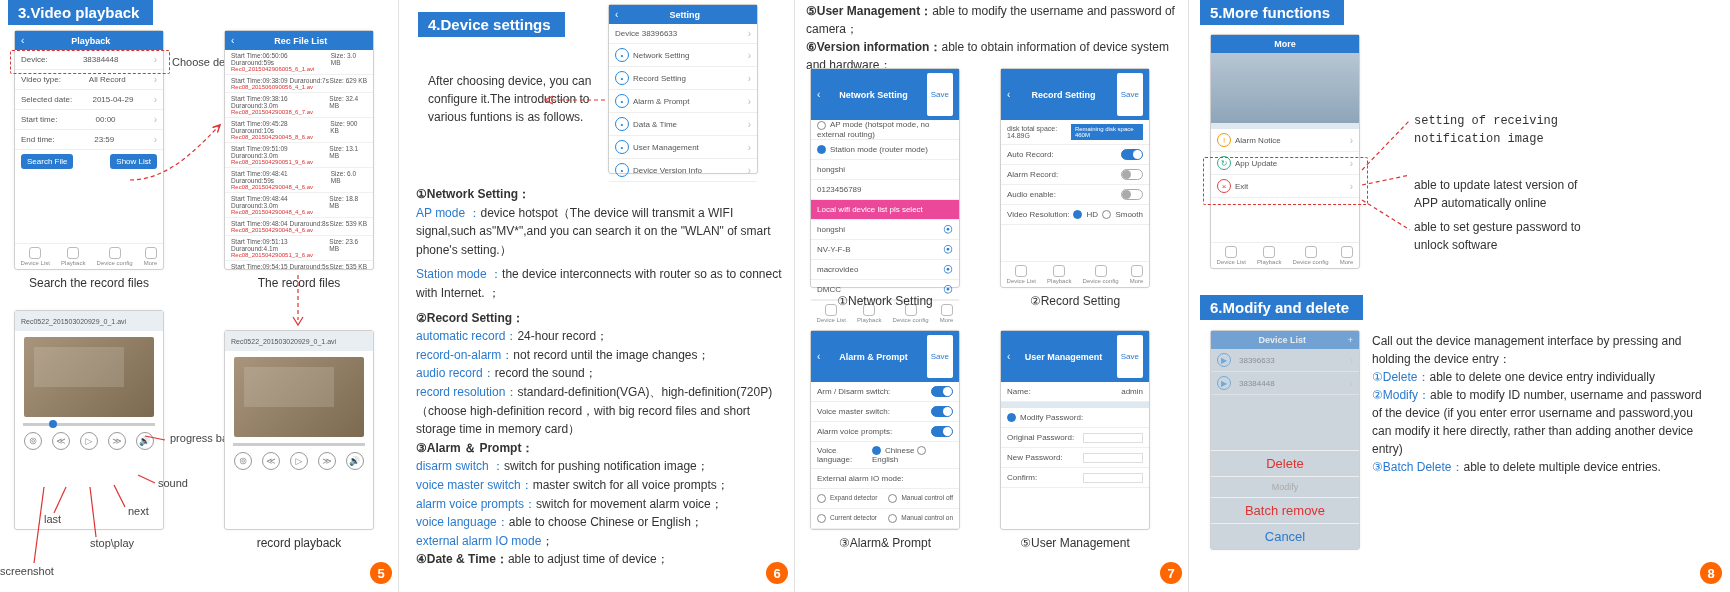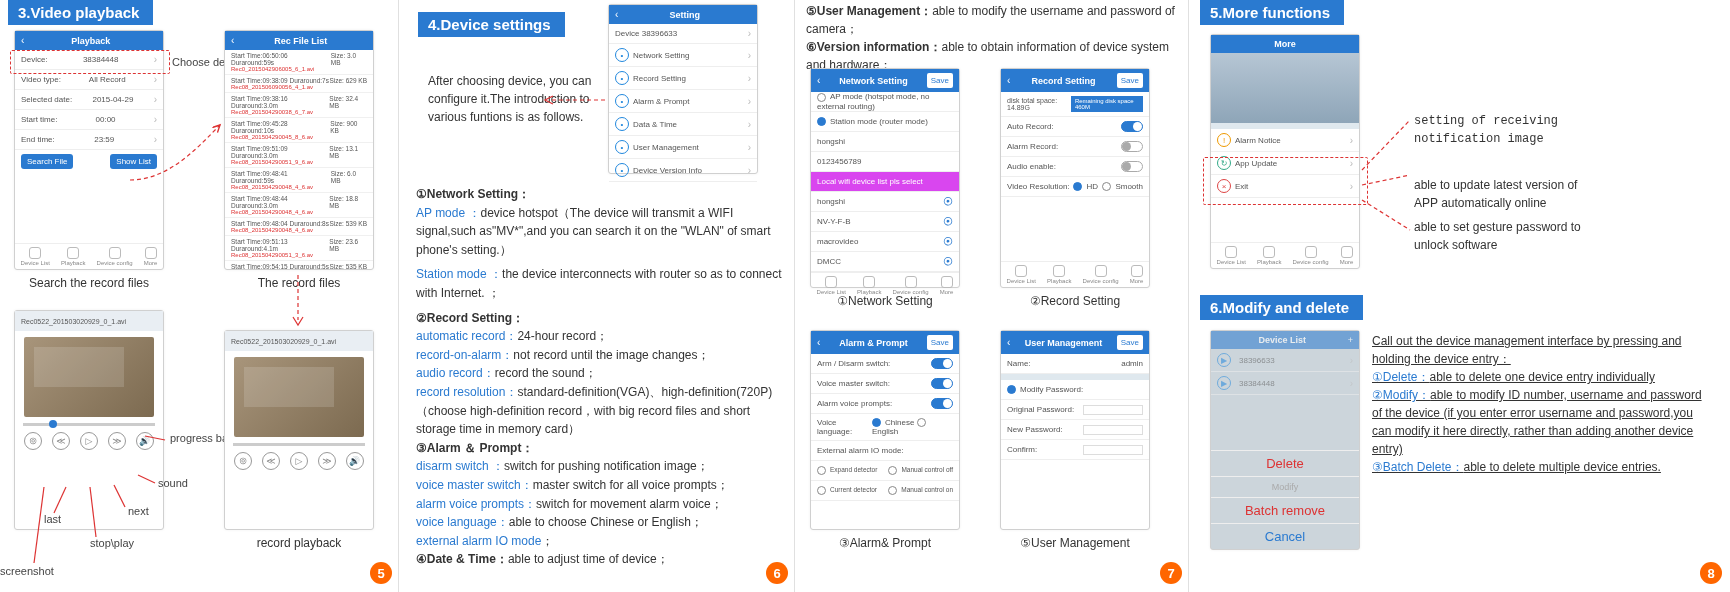--- a/index.html
+++ b/index.html
@@ -50,21 +50,21 @@
     background: #2a7ad0;
     color: #fff;
     font-size: 9px;
     padding: 4px 6px;
     display: flex;
     align-items: center;
     justify-content: space-between;
   }
   .phone .topbar .back { font-size: 10px; }
   .phone .topbar .title { flex: 1; text-align: center; font-weight: bold; }
-  .phone .topbar .save { font-size: 8px; background:#fff; color:#2a7ad0; padding:3px 4px; border-radius:2px; }
+  .phone .topbar .save { font-size: 8px; background:#fff; color:#2a7ad0; padding:17px 4px; border-radius:2px; }
 
   .phone .row {
     display: flex;
     align-items: center;
     justify-content: space-between;
     padding: 4px 6px;
     border-bottom: 1px solid #eee;
     min-height: 20px;
   }
   .phone .row.noborder { border-bottom:none; }
@@ -438,21 +438,21 @@
       </div>
     <div class="row">
         <span><span class="radio on"></span><span>Station mode (router mode)</span></span>
       </div>
     <div class="row">
         <span>hongshi</span>
       </div>
     <div class="row">
         <span>0123456789</span>
       </div>
-    <div class="row" style="background:#d946ef;color:#fff;text-align:right;">
+    <div class="row" style="background:#ec4899;color:#fff;text-align:right;">
         <span>Local wifi device list pls select</span>
       </div>
     <div id="wifi-rows">
         <div class="row">
           <span>hongshi</span>
           <span class="wifi">⦿</span>
         </div>
         <div class="row">
           <span>NV-Y-F-B</span>
           <span class="wifi">⦿</span>
@@ -666,20 +666,20 @@
         <span class="chev">›</span>
       </div>
     <div style="flex:1"></div>
     <div class="menu-red">Delete</div>
     <div class="menu-dis">Modify</div>
     <div class="menu-red">Batch remove</div>
     <div class="menu-blue">Cancel</div>
   </div>
 </div>
 
-<div class="panel note-text" style="left:1372px;top:332px;width:330px;line-height:1.5;text-decoration:underline;">
+<div class="panel note-text" style="left:1372px;top:332px;width:330px;line-height:1.5;">
   <div>Call out the device management interface by pressing and holding the device entry：</div>
   <div><span class="blue">①Delete：</span><span>able to delete one device entry individually</span></div>
   <div><span class="blue">②Modify：</span><span>able to modify ID number, username and password of the device (if you enter error username and password,you can modify it here directly, rather than adding another device entry)</span></div>
   <div><span class="blue">③Batch Delete：</span><span>able to delete multiple device entries.</span></div>
 </div>
 
 <div class="pagecircle" style="left:1700px;top:562px;">8</div>
 
 </body></html>

